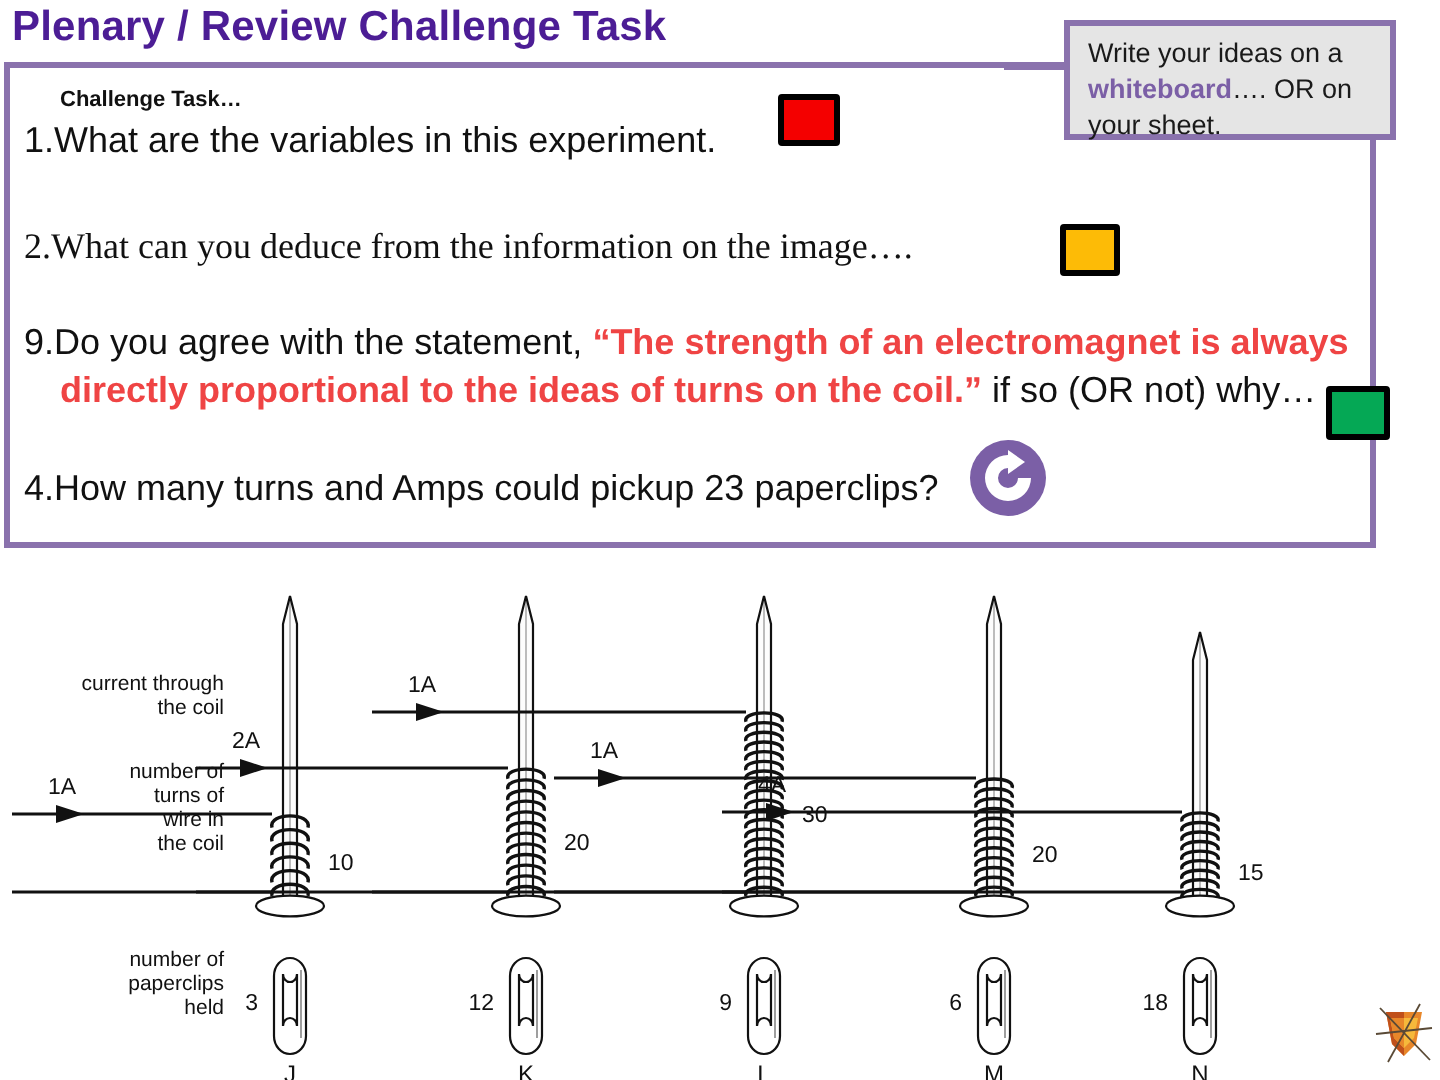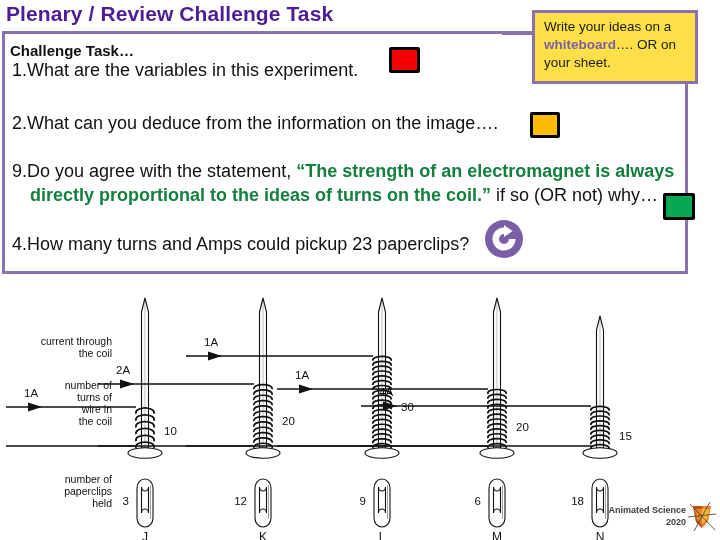--- a/index.html
+++ b/index.html
@@ -49,56 +49,56 @@
     height: 4px;
     background: #8a72ad;
   }
 
   
   #whiteboard-callout {
     position: absolute;
     left: 532px;
     top: 10px;
     width: 166px;
-    height: 74px;
+    height: 60px;
     border: 3px solid #8a72ad;
     box-sizing: border-box;
-    background: #fde047;
+    background: #e5e5e5;
     padding: 5px 7px 10px 9px;
     font-size: 13.5px;
     line-height: 18px;
     color: #1a1a1a;
   }
   #whiteboard-callout .hl {
     color: #7b5fa6;
     font-weight: bold;
   }
 
   
   .q {
     position: absolute;
     font-size: 18px;
     line-height: 19px;
     color: #111111;
     white-space: nowrap;
   }
   #task-heading {
-    left: 10px;
+    left: 30px;
     top: 41px;
     font-weight: bold;
-    font-size: 15px;
+    font-size: 11px;
   }
   #q1 { left: 12px; top: 61px; }
-  #q2 { left: 12px; top: 114px; }
+  #q2 { left: 12px; top: 114px; font-family: Liberation Serif, serif; }
   #q3 { left: 12px; top: 162px; }
   #q3-line2 { left: 30px; top: 186px; }
   #q4 { left: 12px; top: 235px; }
 
   .quote {
-    color: #15803d;
+    color: #ef4444;
     font-weight: bold;
     text-align: right;
   }
 
   
   .swatch {
     position: absolute;
     border: 3px solid #000000;
     box-sizing: border-box;
     border-radius: 2px;
@@ -357,24 +357,20 @@
           <path d="M596.5 237 a3.5 4 0 0 1 7 0 L603.5 211 a3.5 4 0 0 1 -7 0 Z" fill="#ffffff" stroke="#111111" stroke-width="1.1"></path>
           <line x1="605.5" y1="209" x2="605.5" y2="243" stroke="#111111" stroke-width="0.8" opacity="0.5"></line>
         </g>
         <text x="584" y="229" font-family="&quot;Liberation Sans&quot;, sans-serif" font-size="11.5" text-anchor="end" fill="#111111">18</text>
         <text x="600" y="265" font-family="&quot;Liberation Sans&quot;, sans-serif" font-size="12" text-anchor="middle" fill="#111111">N</text>
       </g>
     </svg>
 </div>
 
 <div id="footer-logo">
-  <div id="footer-logo-text">
-    <div>Animated Science</div>
-    <div>2020</div>
-  </div>
   <div id="footer-logo-mark">
     <svg width="32" height="36" viewBox="0 0 32 36" aria-hidden="true">
       <path d="M7 6 L25 6 L22 22 L16 28 L10 22 Z" fill="#e8872a"></path>
       <path d="M7 6 L16 6 L16 28 L10 22 Z" fill="#c0501b"></path>
       <path d="M9 9 L23 9 L21 19 L16 24 L11 19 Z" fill="#f6b93b"></path>
       <path d="M9 9 L16 9 L16 24 L11 19 Z" fill="#e8872a"></path>
       <g stroke="#5a4a36" stroke-width="0.9" fill="none">
         <path d="M24 2 L8 31"></path>
         <path d="M4 4 L29 30"></path>
         <path d="M2 17 L30 14"></path>

